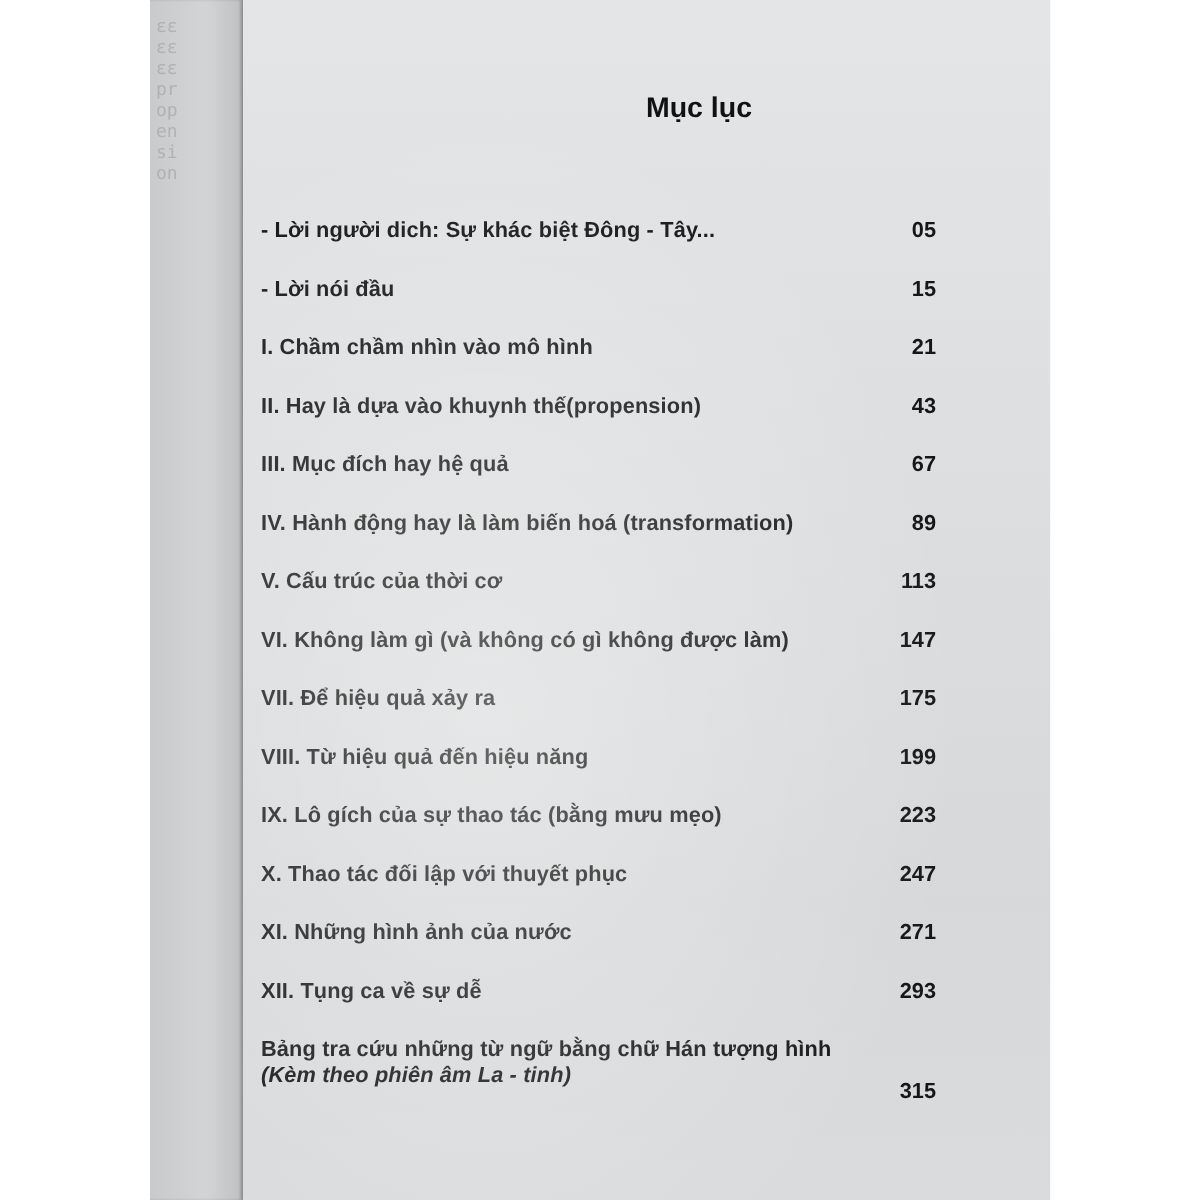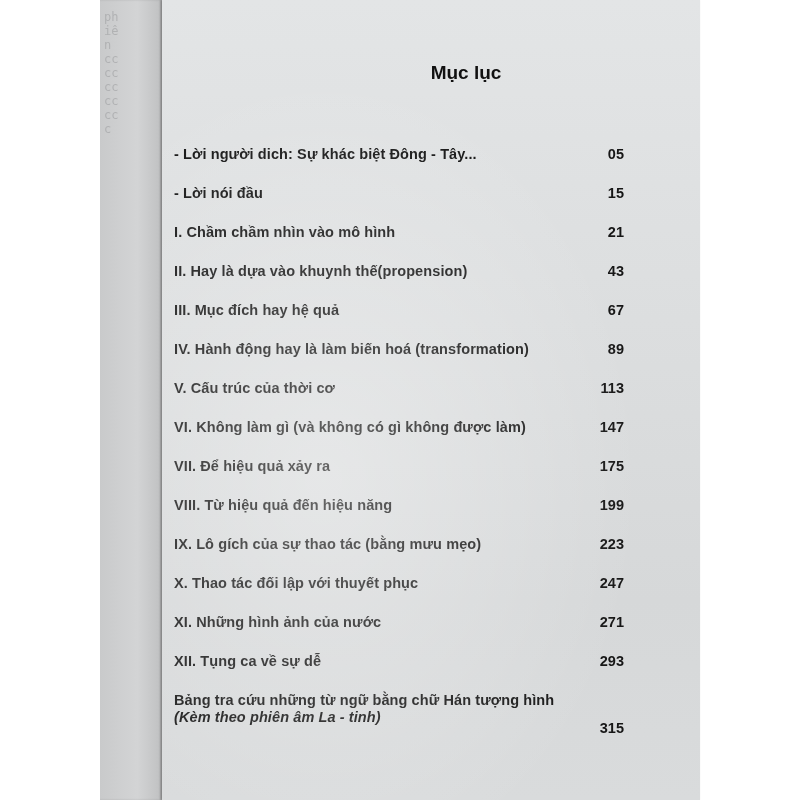--- a/index.html
+++ b/index.html
@@ -108,21 +108,21 @@
     }
     .toc-item.last .pg {
       margin-top: 28px;
     }
   </style>
 </head>
 <body>
 
 <div class="photo">
   <div class="page-edge">
-    <div class="ghost">phiên ccccccccccc</div>
+    <div class="ghost">ɛɛɛɛɛɛ propension</div>
   </div>
 
   <div class="page">
     <div class="toc-title">Mục lục</div>
 
     <ul class="toc-list">
       <li class="toc-item">
         <span class="label">- Lời người dich: Sự khác biệt Đông - Tây...</span>
         <span class="pg">05</span>
       </li>

